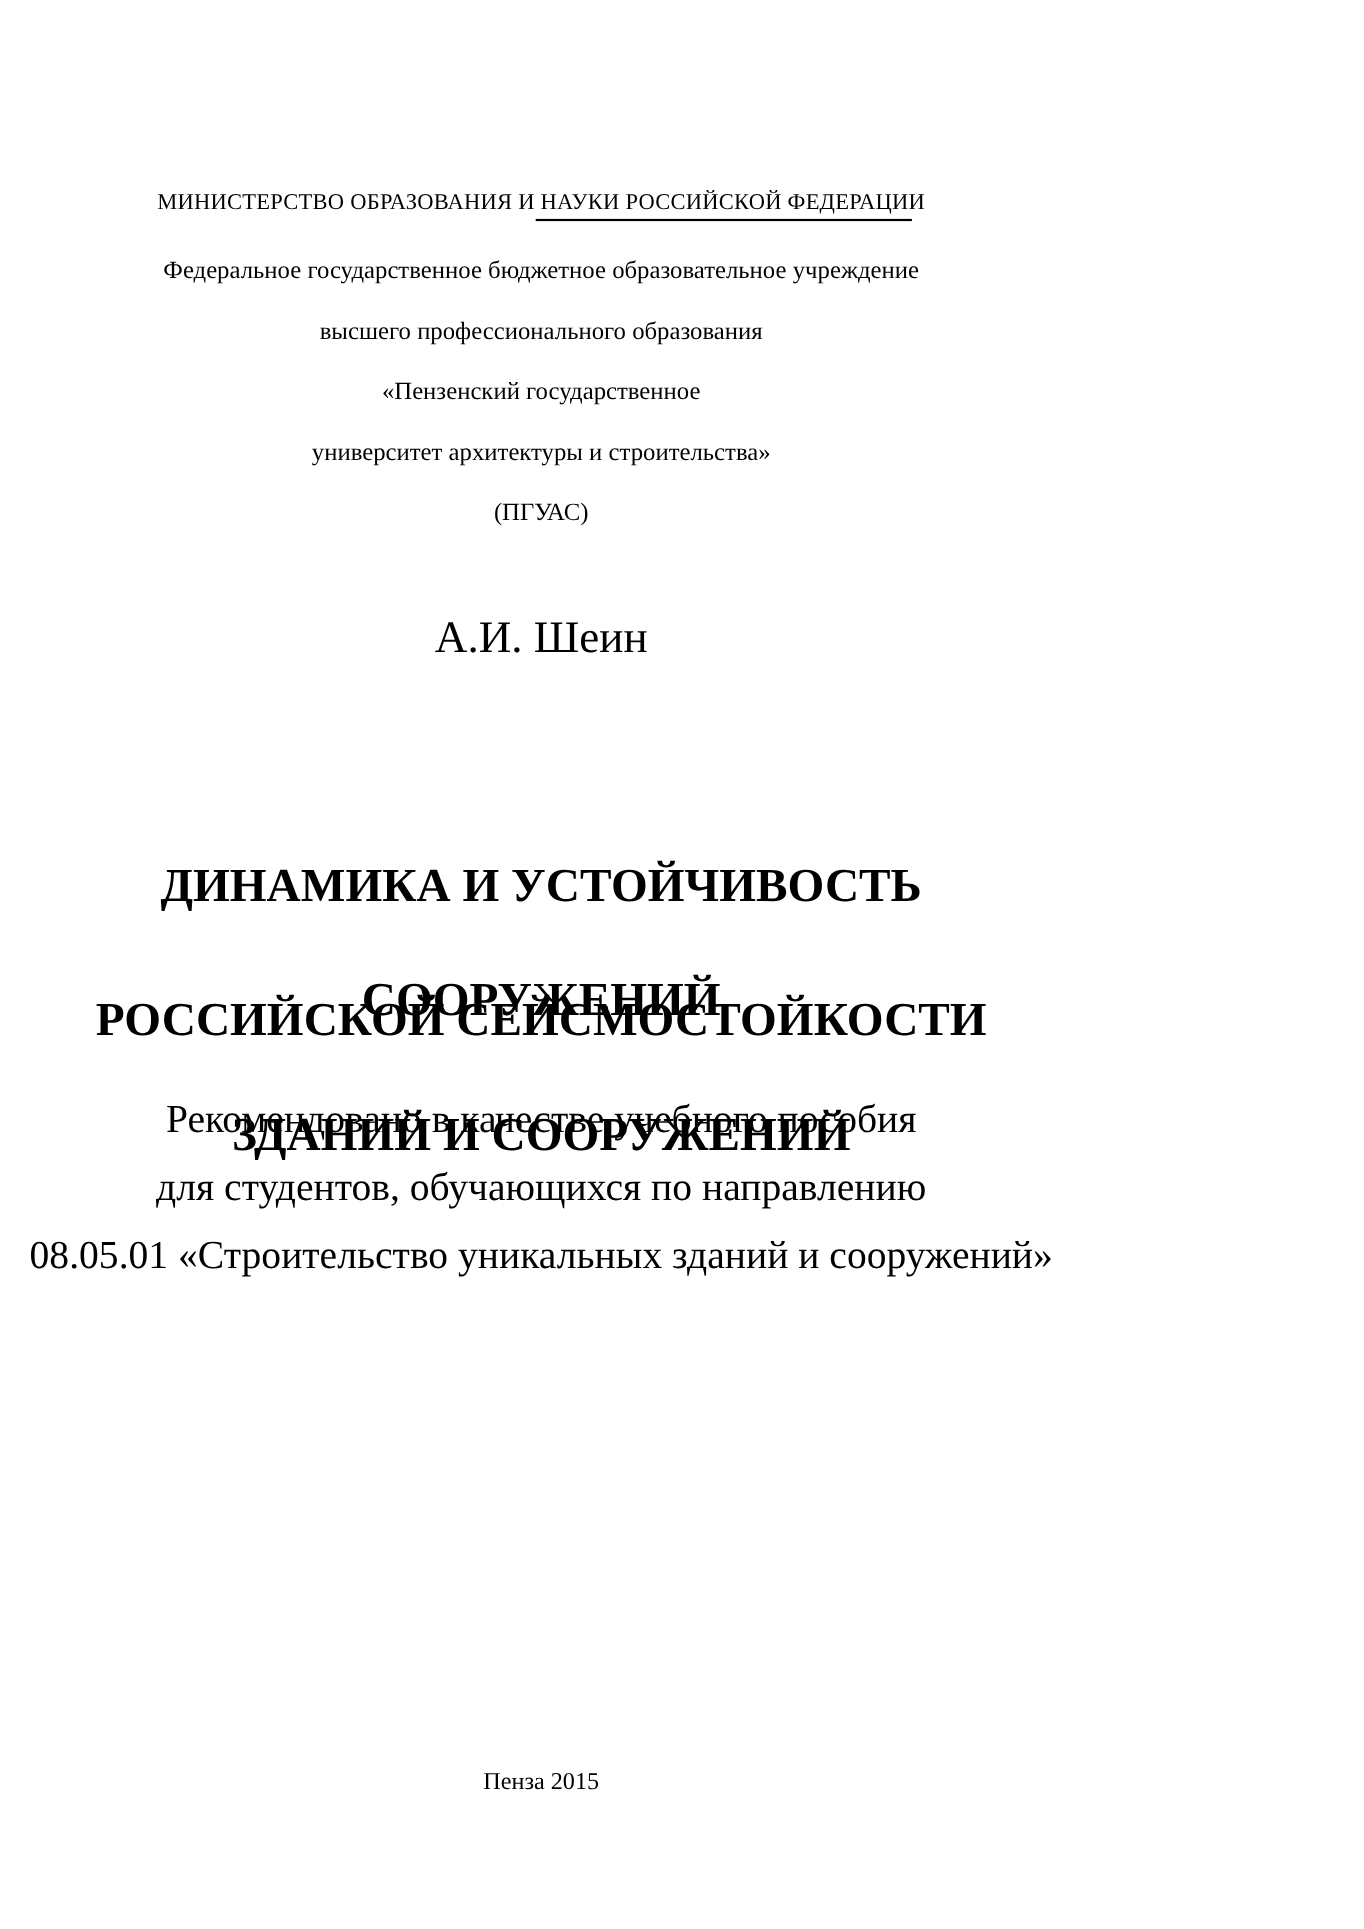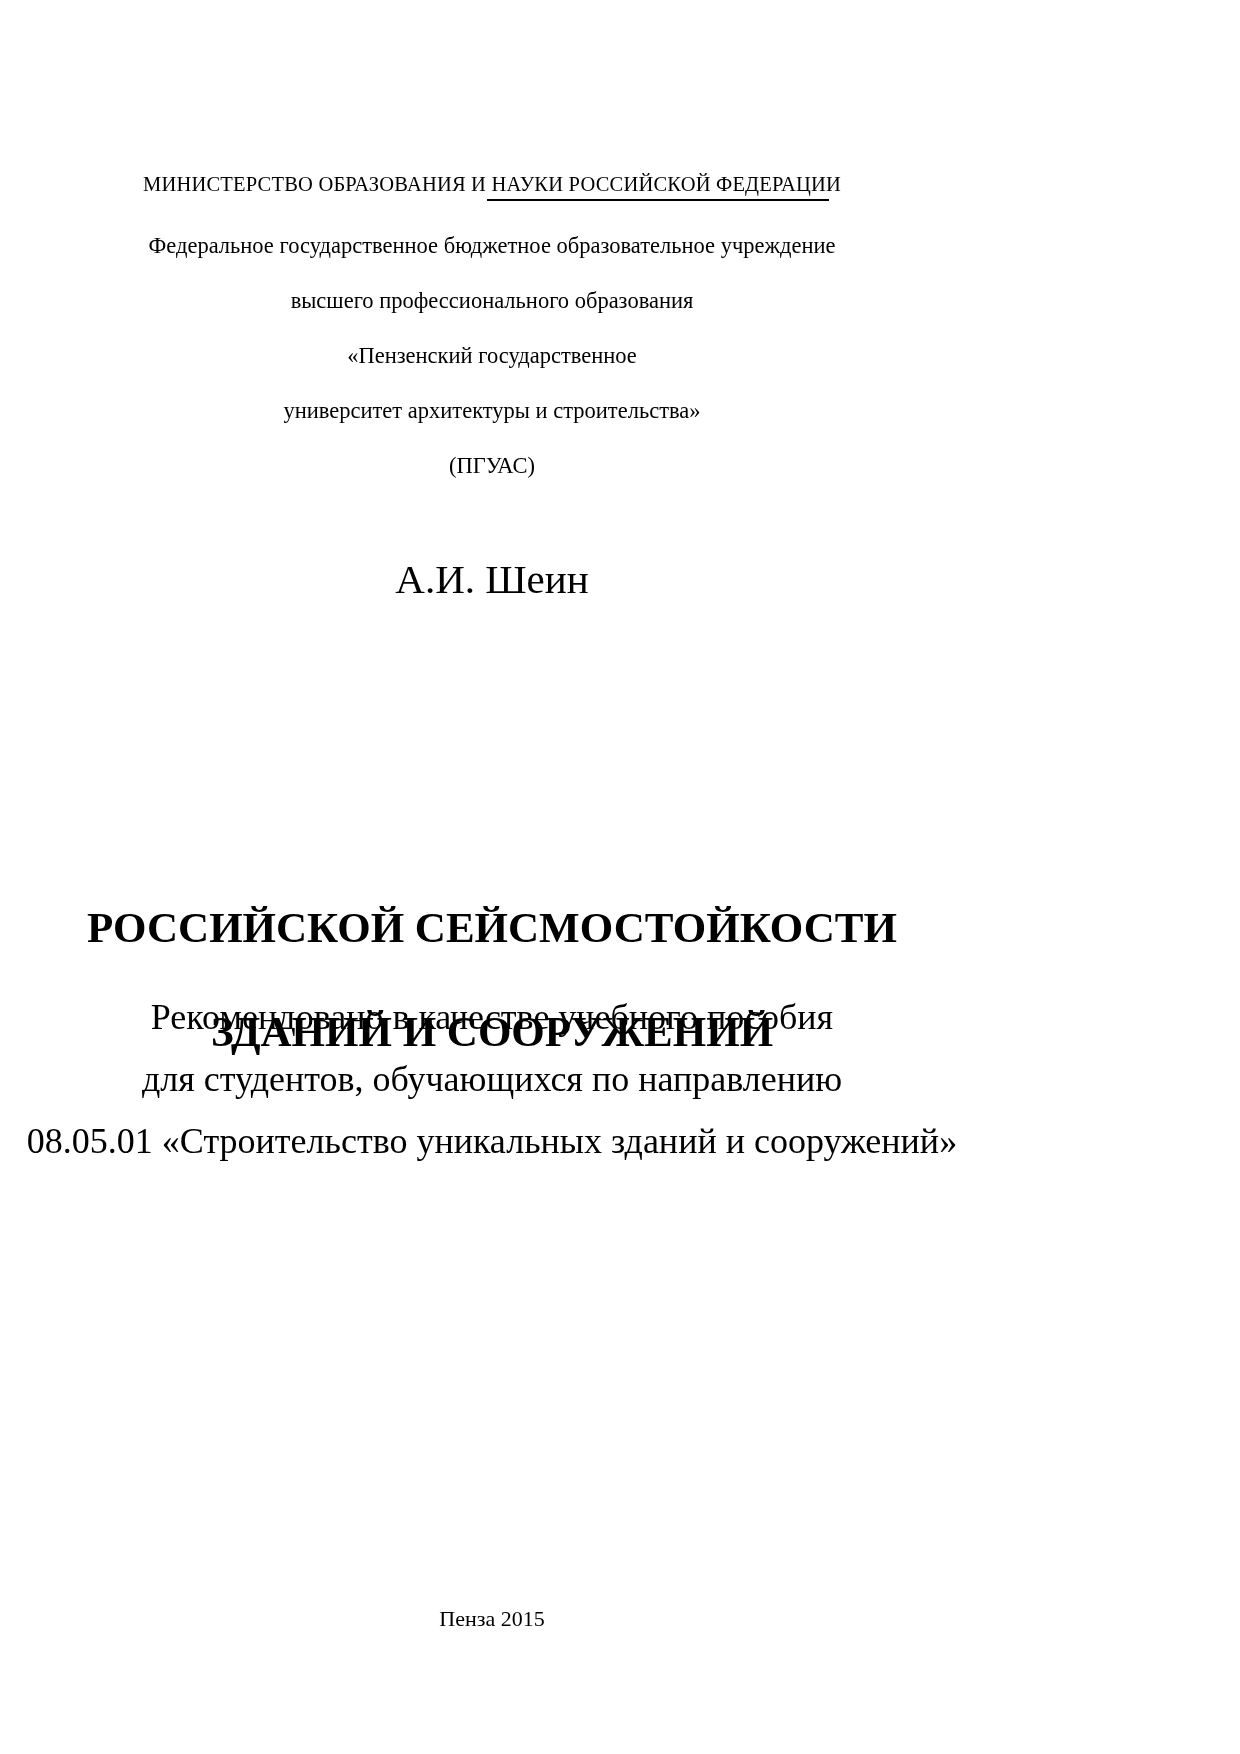--- a/index.html
+++ b/index.html
@@ -86,20 +86,24 @@
     <div>высшего профессионального образования</div>
     <div>«Пензенский государственное</div>
     <div>университет архитектуры и строительства»</div>
     <div>(ПГУАС)</div>
   </div>
 
   <div class="centered author">
     <span>А.И. Шеин</span>
   </div>
 
+  <div class="centered main-title">
+    <div>ДИНАМИКА И УСТОЙЧИВОСТЬ</div>
+    <div>СООРУЖЕНИЙ</div>
+  </div>
 
   <div class="centered subtitle">
     <div>РОССИЙСКОЙ СЕЙСМОСТОЙКОСТИ</div>
     <div>ЗДАНИЙ И СООРУЖЕНИЙ</div>
   </div>
 
   <div class="centered recommendation">
     <div>Рекомендовано в качестве учебного пособия</div>
     <div>для студентов, обучающихся по направлению</div>
     <div>08.05.01 «Строительство уникальных зданий и сооружений»</div>

